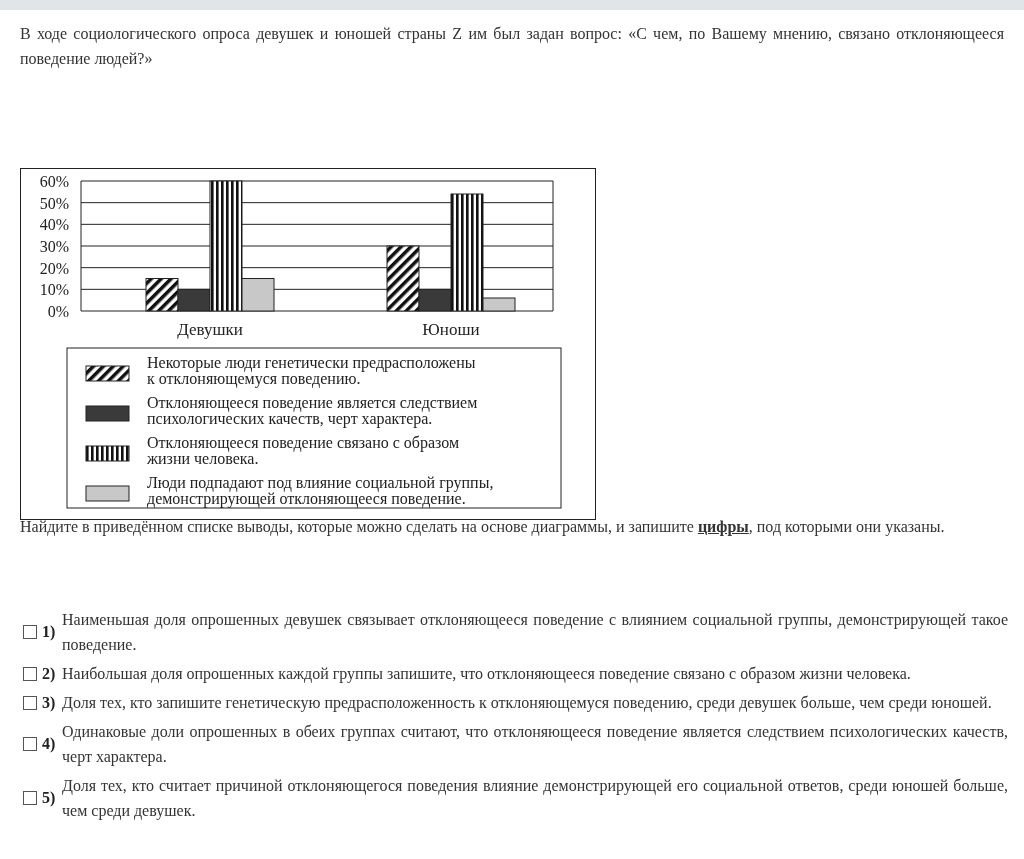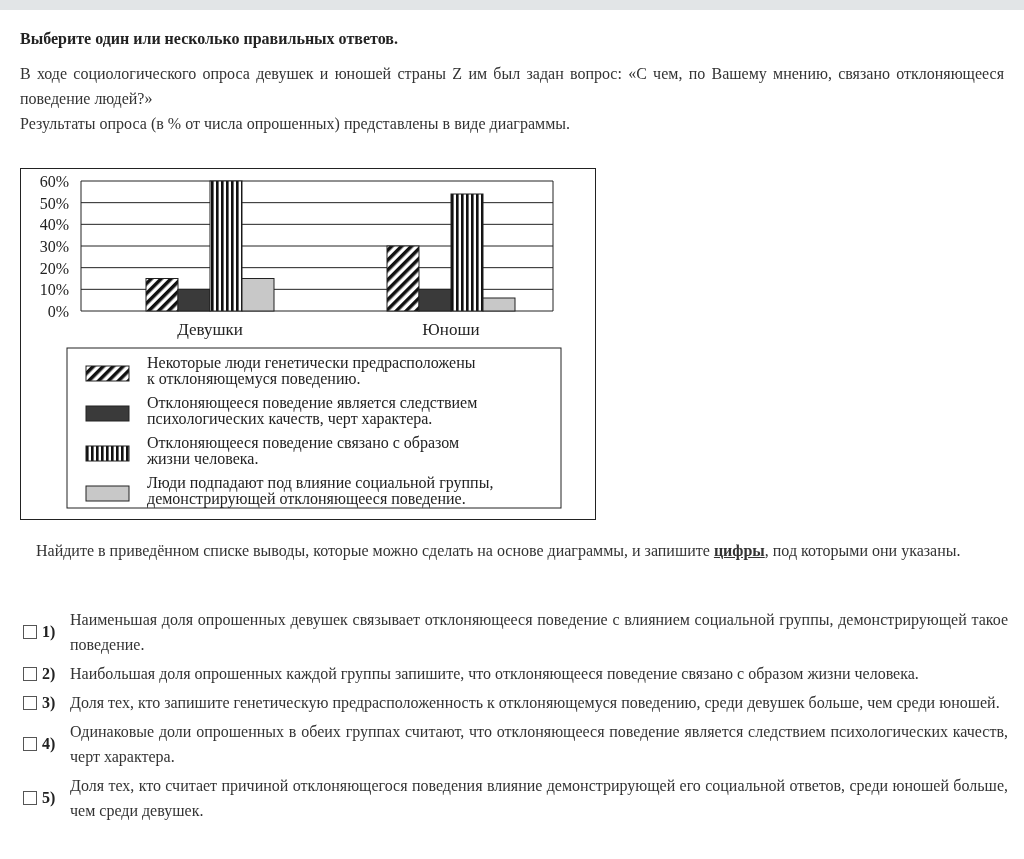--- a/index.html
+++ b/index.html
@@ -9,37 +9,35 @@
   }
   .topbar { height: 10px; background: #e2e5e7; }
   .content { padding: 0 20px; }
   .instruction { font-weight: bold; font-size: 16px; color: #222; margin-top: 18px; line-height: 22px; }
   .intro { margin-top: 11px; font-size: 16px; line-height: 25px; text-align: justify; }
   .chart-box {
     position: absolute; left: 20px; top: 168px; width: 576px; height: 352px;
     border: 1px solid #222; background: #fff; box-sizing: border-box;
   }
   svg text { font-family: "Liberation Serif", "DejaVu Serif", serif; }
-  .task { position: absolute; left: 20px; top: 538px; width: 984px; font-size: 16px; line-height: 26px; text-align: justify; margin-left: 16px; }
+  .task { position: absolute; left: 20px; top: 514px; width: 984px; font-size: 16px; line-height: 26px; text-align: justify; }
   .task .emph { font-weight: bold; text-decoration: underline; }
   .options { position: absolute; left: 20px; top: 607px; width: 988px; }
   .opt { display: flex; align-items: center; font-size: 16px; margin-bottom: 4px; }
   .opt .cb { width: 14px; height: 14px; border: 1px solid #555; box-sizing: border-box; margin-right: 5px; margin-left: 3px; flex: none; cursor: pointer; }
   .opt .num { font-weight: bold; width: 20px; flex: none; color: #222; }
-  .opt .txt { flex: 1; line-height: 25px; text-align: justify; margin-left: 8px; }
+  .opt .txt { flex: 1; line-height: 25px; text-align: justify; }
 </style>
 </head>
 <body>
 
 <div class="topbar"></div>
 <div class="content">
-  <div class="instruction">Выберите один или несколько правильных ответов.</div>
   <div class="intro">
     <div>В ходе социологического опроса девушек и юношей страны  Z им был задан вопрос: «С чем, по Вашему мнению, связано отклоняющееся поведение людей?»</div>
-    <div>Результаты опроса (в % от числа опрошенных) представлены в виде диаграммы.</div>
   </div>
 </div>
 
 <div class="chart-box">
   <svg id="chart" width="574" height="350">
     <defs>
       <pattern id="pat-diag" patternUnits="userSpaceOnUse" width="7" height="7" patternTransform="rotate(45)">
         <rect width="7" height="7" fill="#fff"></rect>
         <rect width="3.5" height="7" fill="#111"></rect>
       </pattern>

